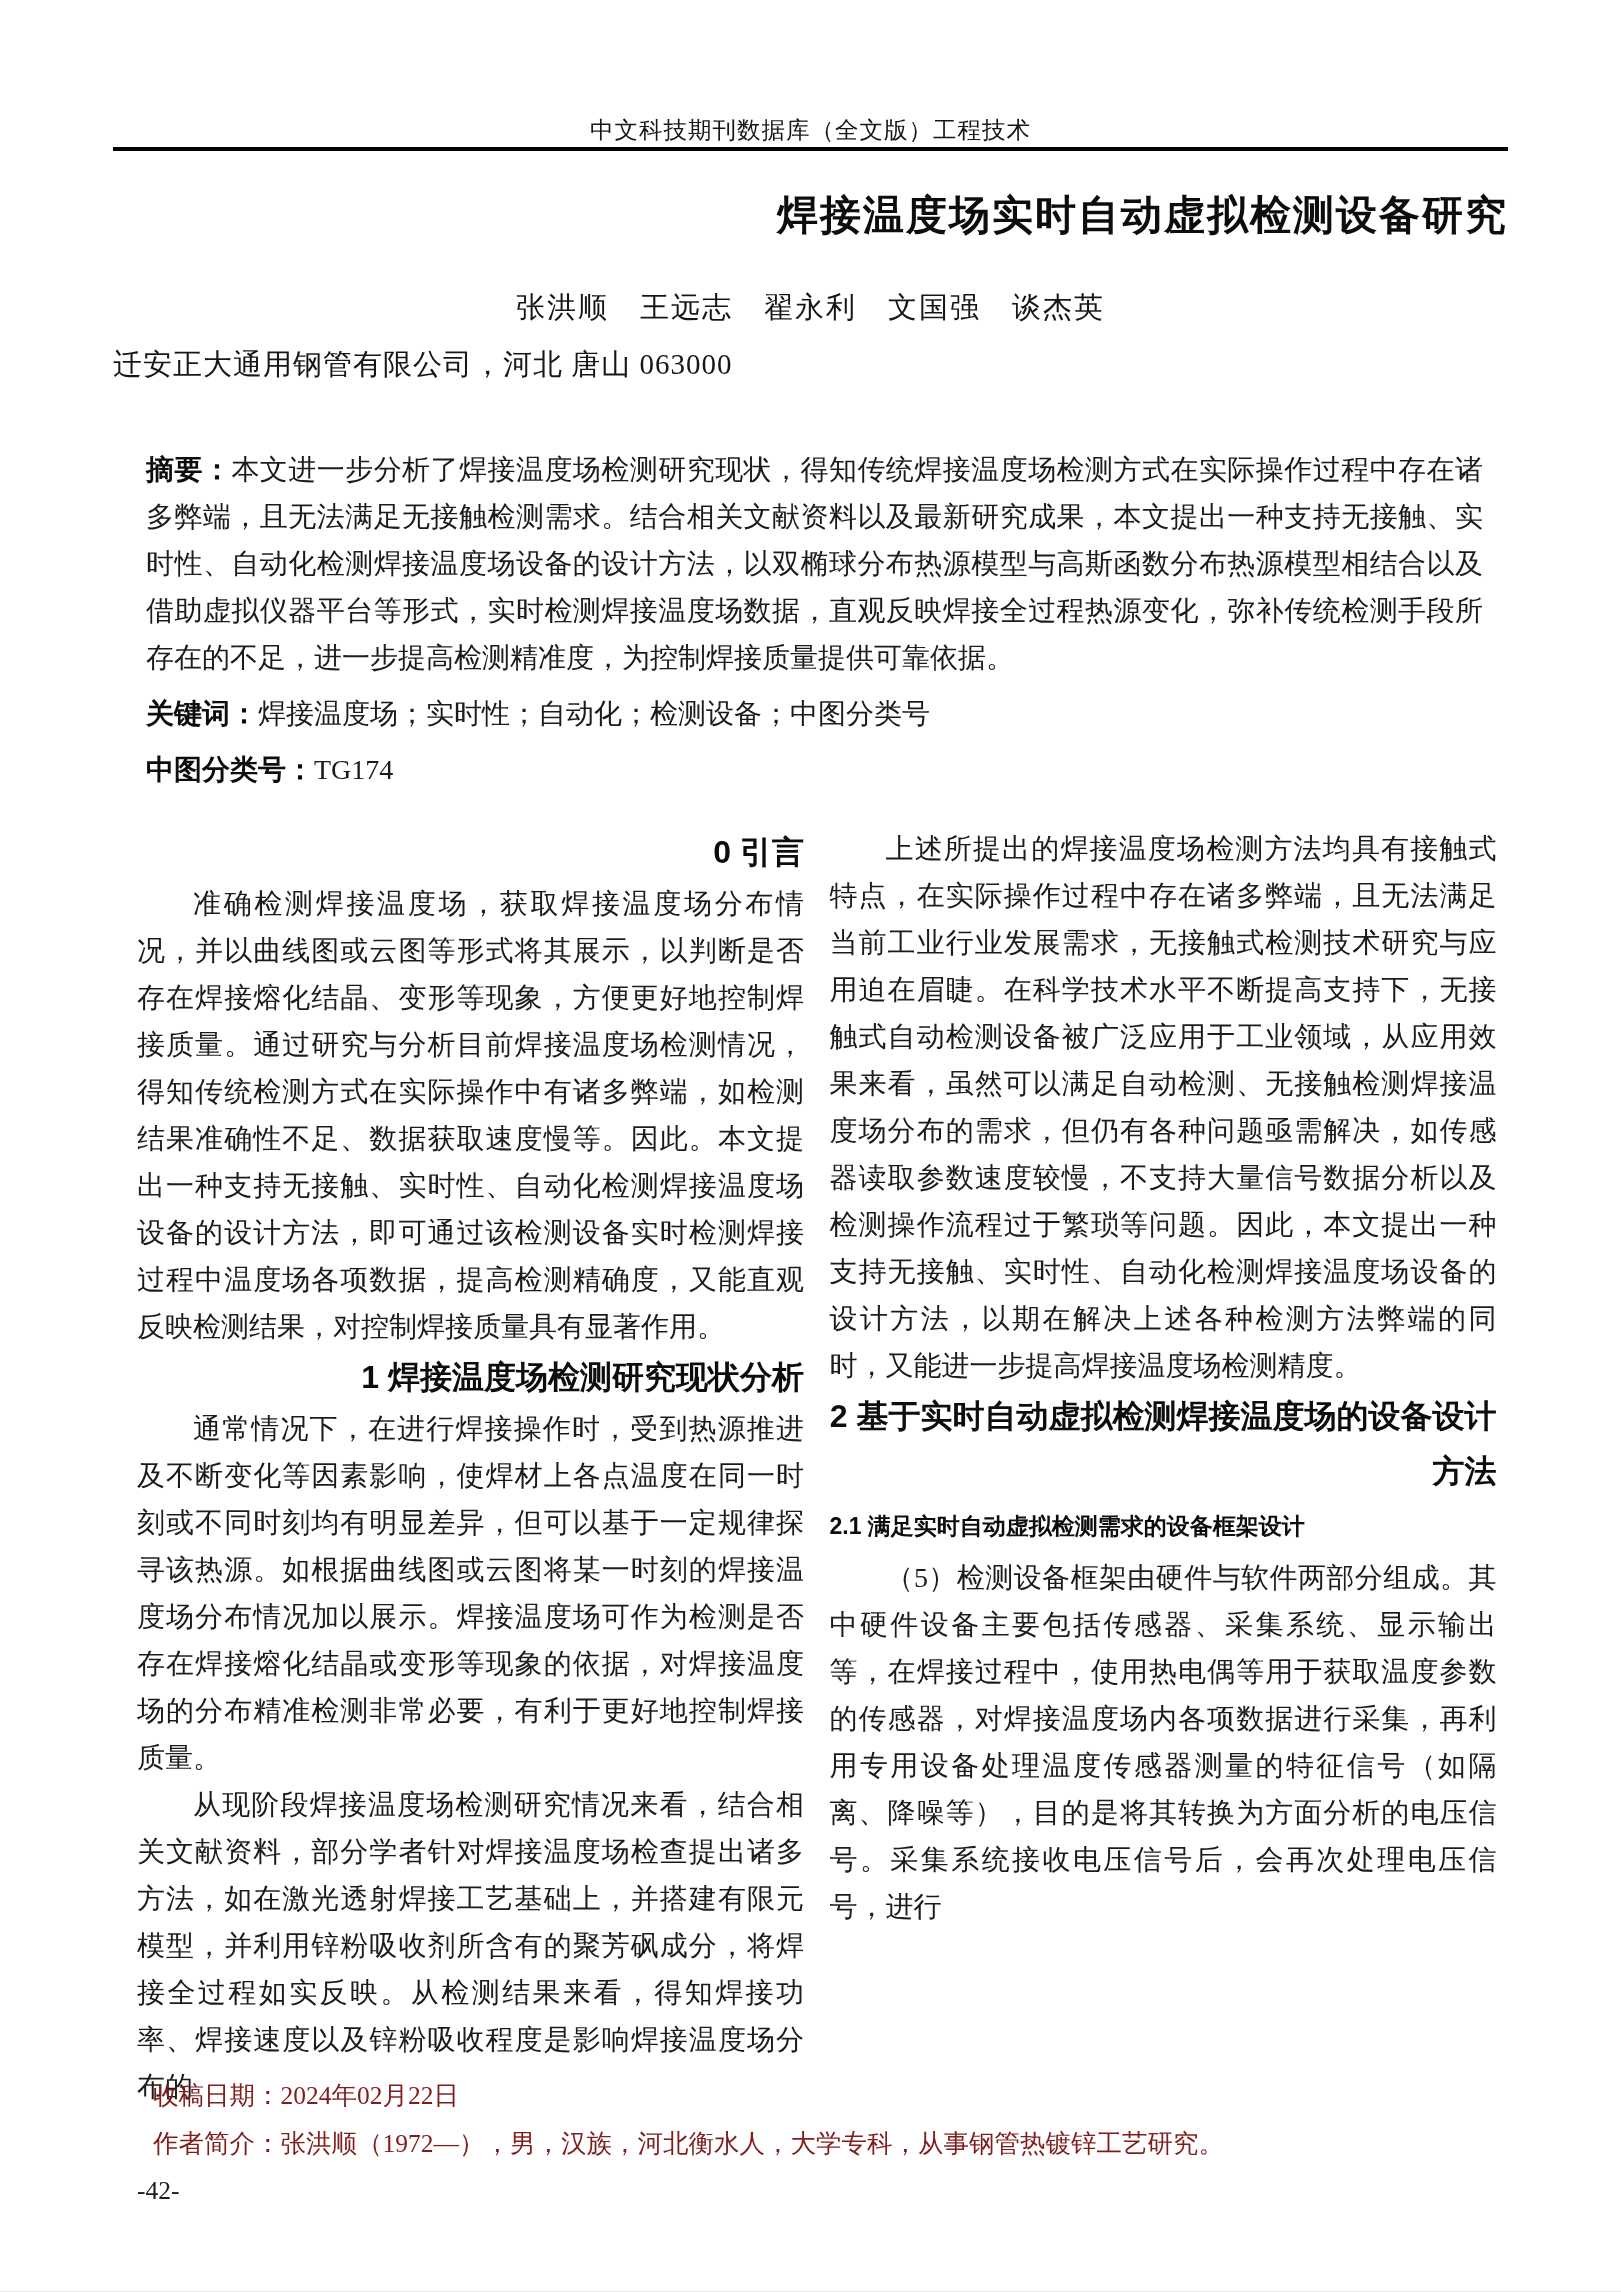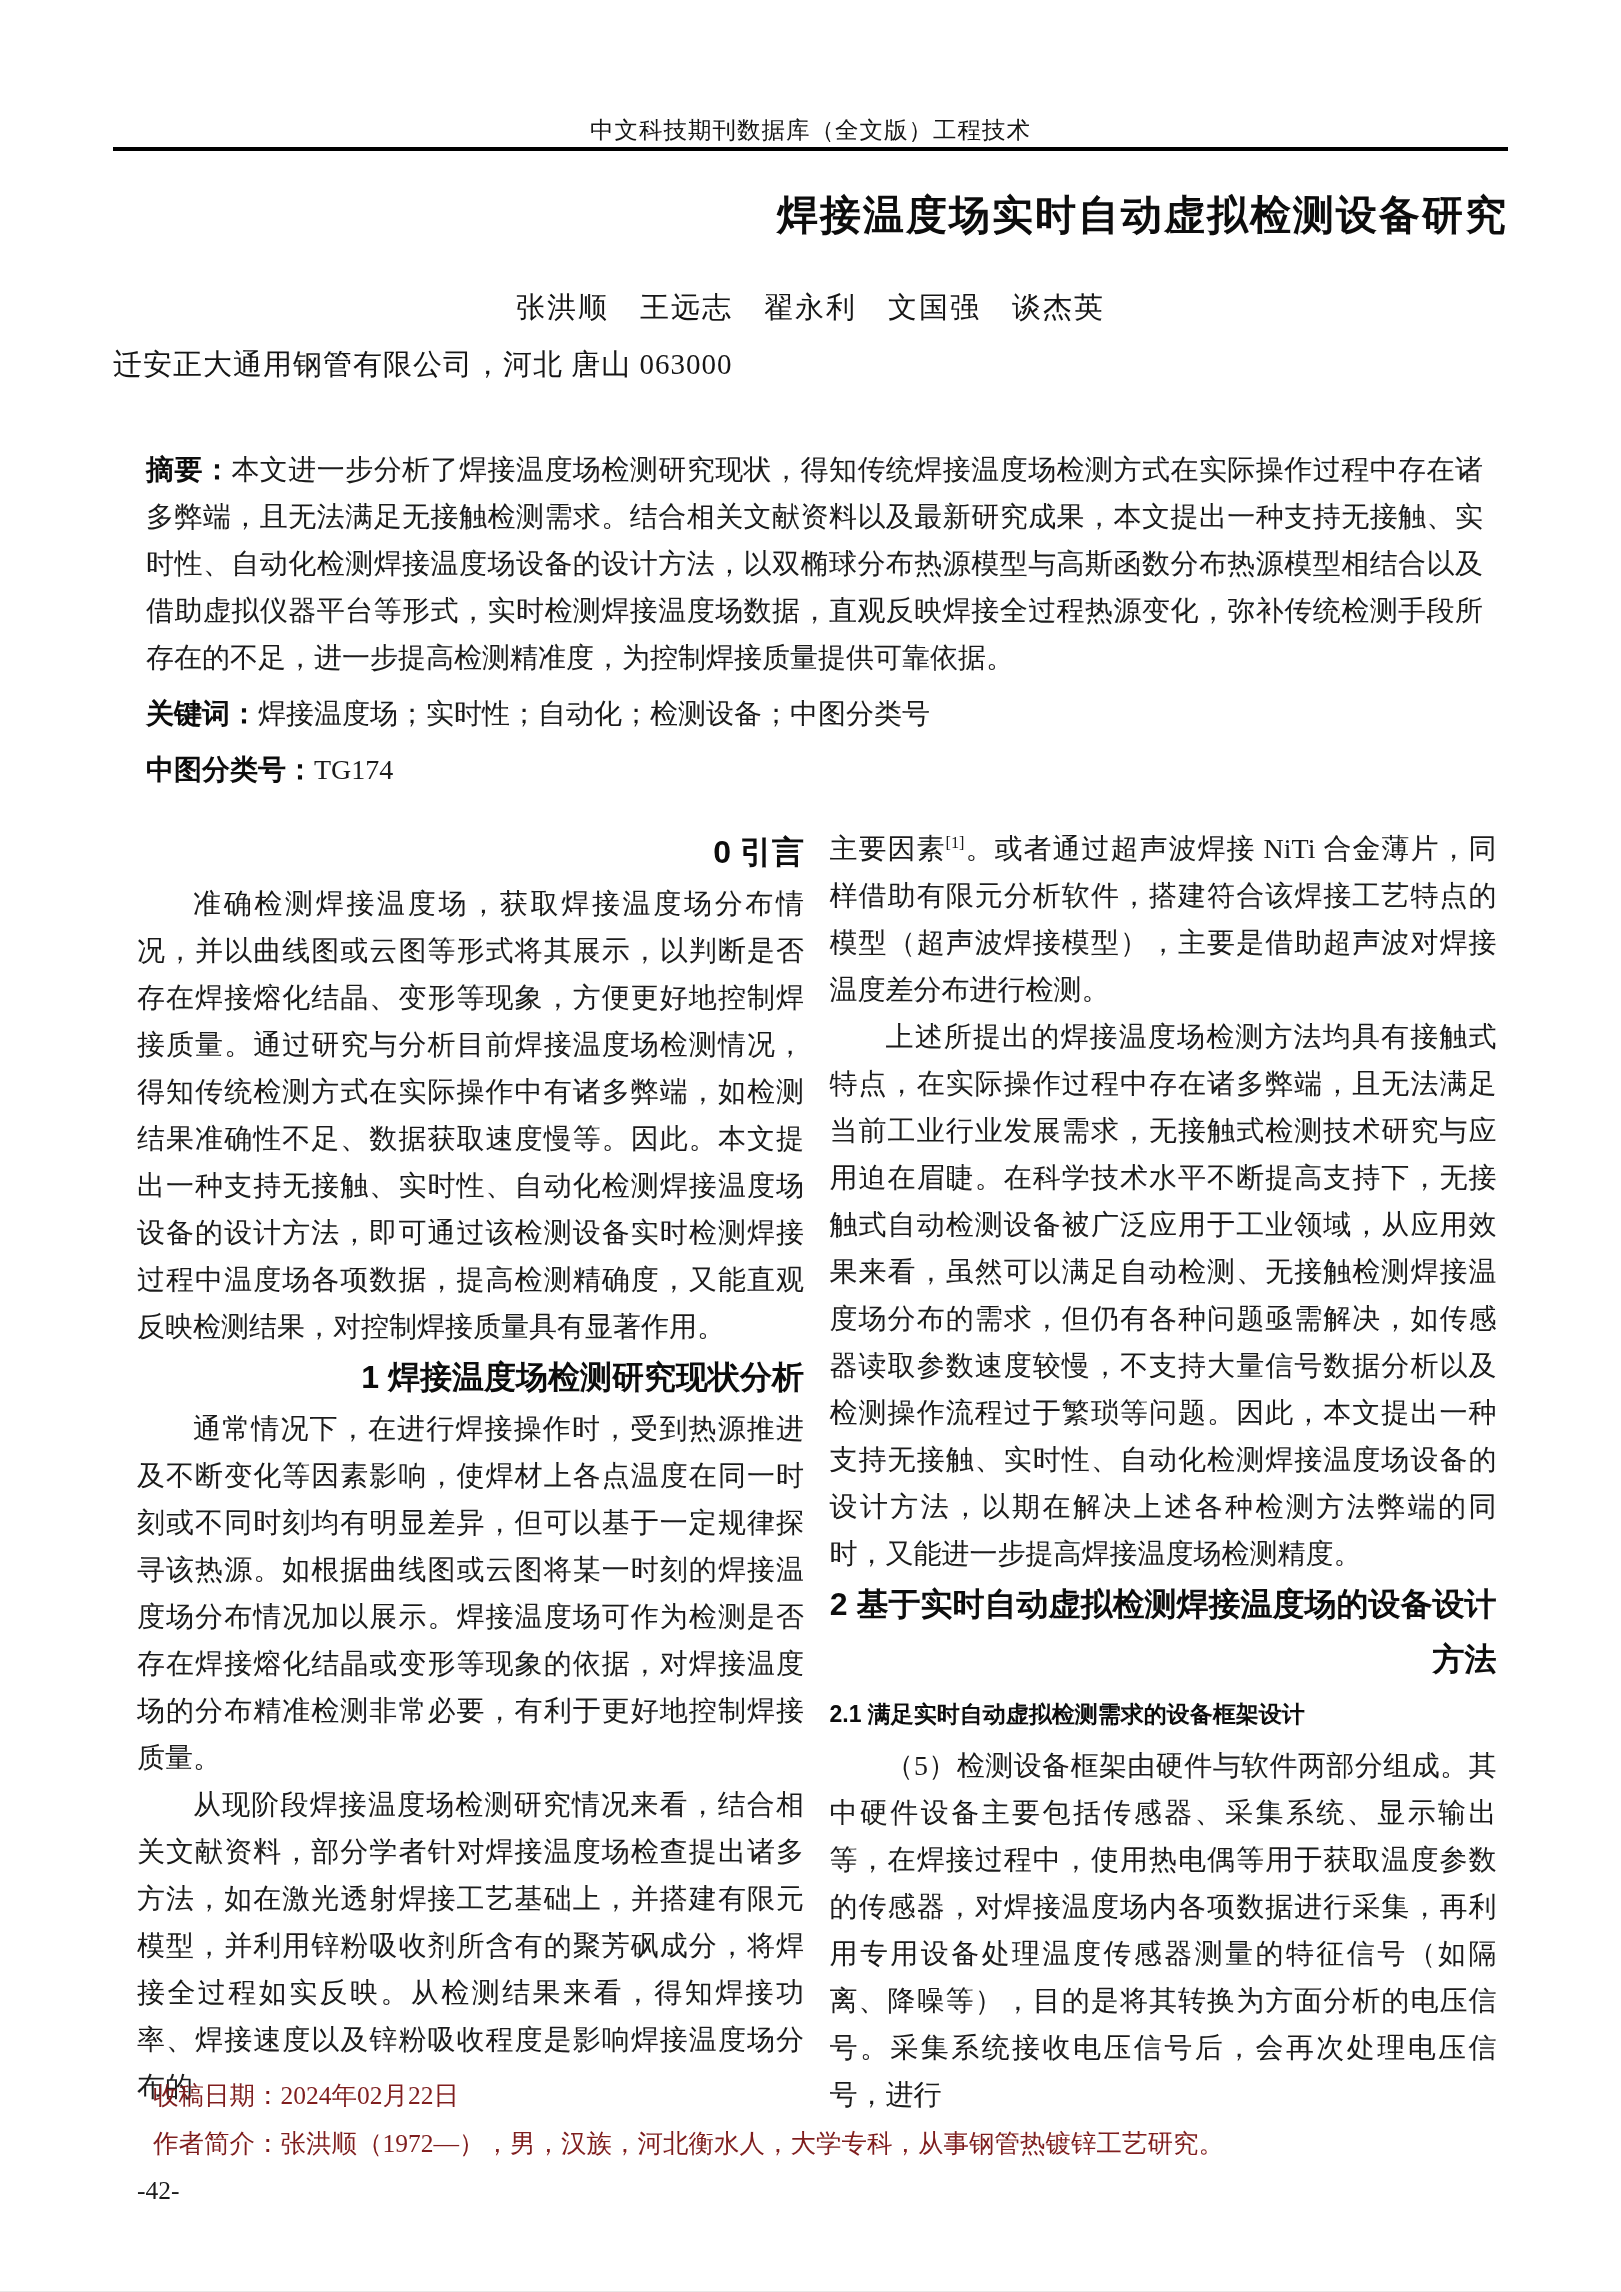--- a/index.html
+++ b/index.html
@@ -162,21 +162,20 @@
     <div class="col">
       <h2>0 引言</h2>
       <p class="body-para indent">准确检测焊接温度场，获取焊接温度场分布情况，并以曲线图或云图等形式将其展示，以判断是否存在焊接熔化结晶、变形等现象，方便更好地控制焊接质量。通过研究与分析目前焊接温度场检测情况，得知传统检测方式在实际操作中有诸多弊端，如检测结果准确性不足、数据获取速度慢等。因此。本文提出一种支持无接触、实时性、自动化检测焊接温度场设备的设计方法，即可通过该检测设备实时检测焊接过程中温度场各项数据，提高检测精确度，又能直观反映检测结果，对控制焊接质量具有显著作用。</p>
 
       <h2>1 焊接温度场检测研究现状分析</h2>
       <p class="body-para indent">通常情况下，在进行焊接操作时，受到热源推进及不断变化等因素影响，使焊材上各点温度在同一时刻或不同时刻均有明显差异，但可以基于一定规律探寻该热源。如根据曲线图或云图将某一时刻的焊接温度场分布情况加以展示。焊接温度场可作为检测是否存在焊接熔化结晶或变形等现象的依据，对焊接温度场的分布精准检测非常必要，有利于更好地控制焊接质量。</p>
       <p class="body-para indent">从现阶段焊接温度场检测研究情况来看，结合相关文献资料，部分学者针对焊接温度场检查提出诸多方法，如在激光透射焊接工艺基础上，并搭建有限元模型，并利用锌粉吸收剂所含有的聚芳砜成分，将焊接全过程如实反映。从检测结果来看，得知焊接功率、焊接速度以及锌粉吸收程度是影响焊接温度场分布的</p>
     </div>
 
     <div class="col">
-      <p class="body-para"><span>主要因素</span><sup class="ref">[1]</sup><span>。或者通过超声波焊接 NiTi 合金薄片，同样借助有限元分析软件，搭建符合该焊接工艺特点的模型（超声波焊接模型），主要是借助超声波对焊接温度差分布进行检测。</span></p>
 
       <p class="body-para indent">上述所提出的焊接温度场检测方法均具有接触式特点，在实际操作过程中存在诸多弊端，且无法满足当前工业行业发展需求，无接触式检测技术研究与应用迫在眉睫。在科学技术水平不断提高支持下，无接触式自动检测设备被广泛应用于工业领域，从应用效果来看，虽然可以满足自动检测、无接触检测焊接温度场分布的需求，但仍有各种问题亟需解决，如传感器读取参数速度较慢，不支持大量信号数据分析以及检测操作流程过于繁琐等问题。因此，本文提出一种支持无接触、实时性、自动化检测焊接温度场设备的设计方法，以期在解决上述各种检测方法弊端的同时，又能进一步提高焊接温度场检测精度。</p>
 
       <h2>2 基于实时自动虚拟检测焊接温度场的设备设计方法</h2>
 
       <h3>2.1 满足实时自动虚拟检测需求的设备框架设计</h3>
 
       <p class="body-para indent">（5）检测设备框架由硬件与软件两部分组成。其中硬件设备主要包括传感器、采集系统、显示输出等，在焊接过程中，使用热电偶等用于获取温度参数的传感器，对焊接温度场内各项数据进行采集，再利用专用设备处理温度传感器测量的特征信号（如隔离、降噪等），目的是将其转换为方面分析的电压信号。采集系统接收电压信号后，会再次处理电压信号，进行</p>
     </div>
 

